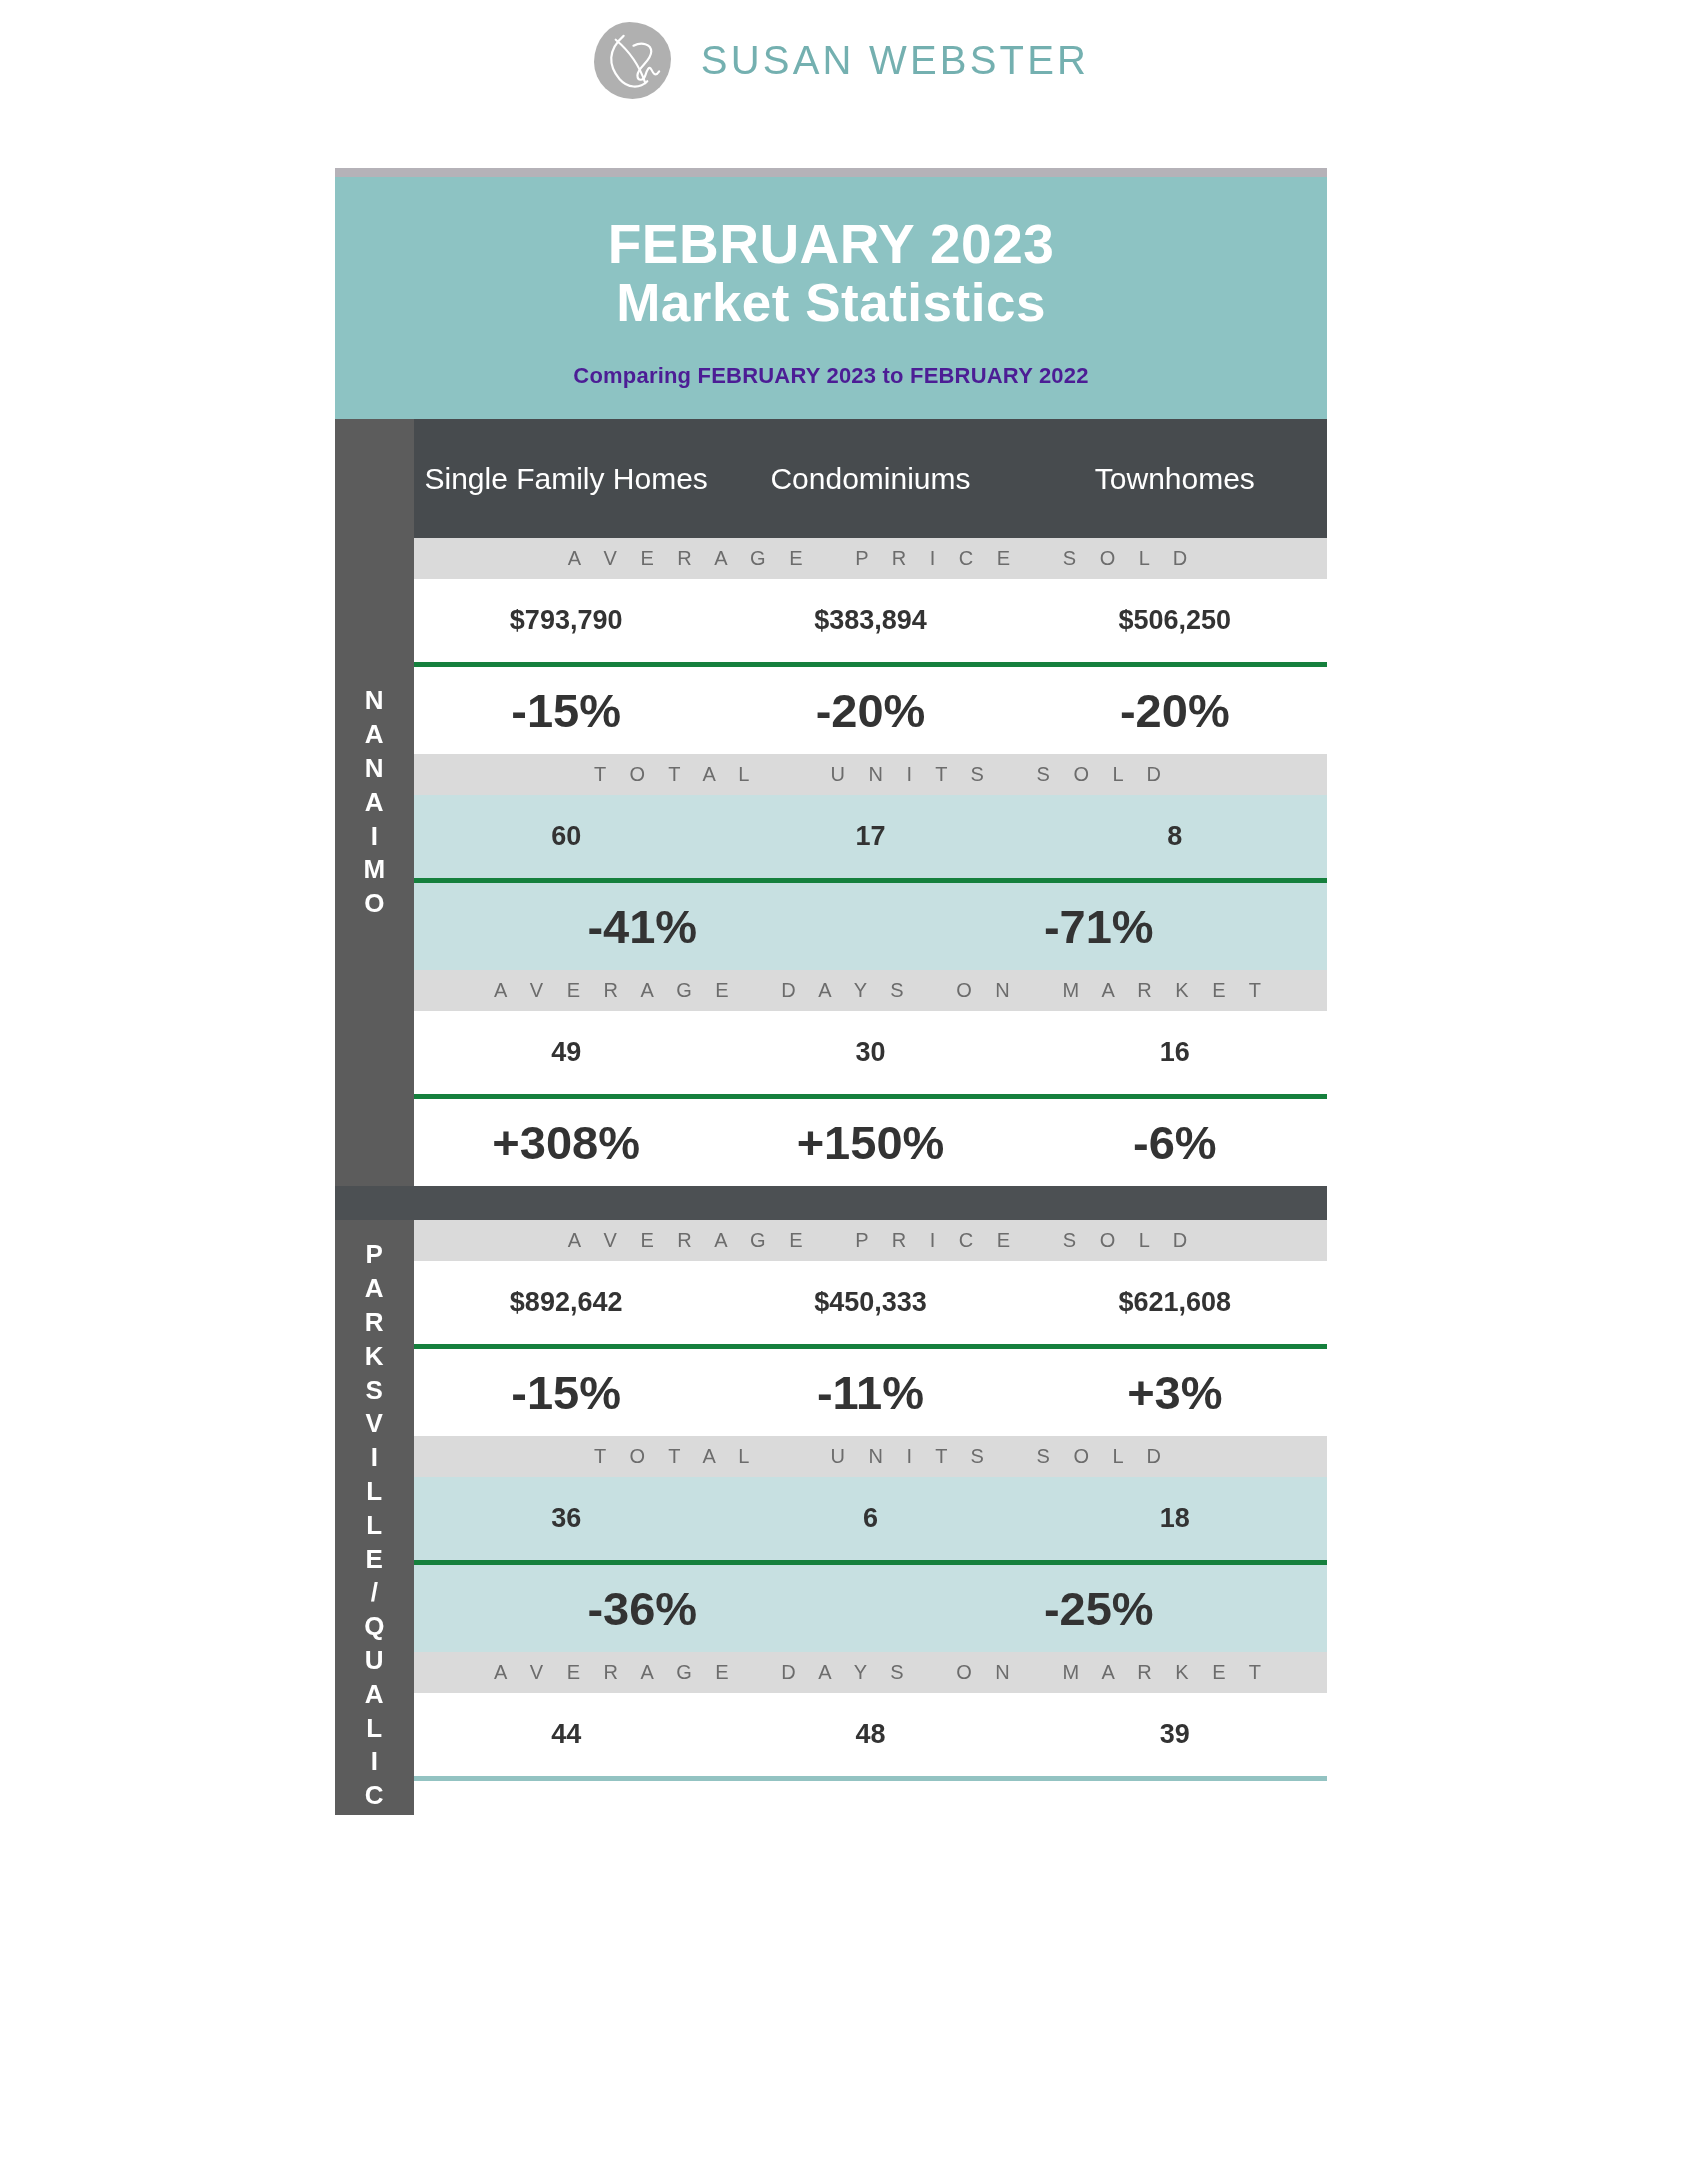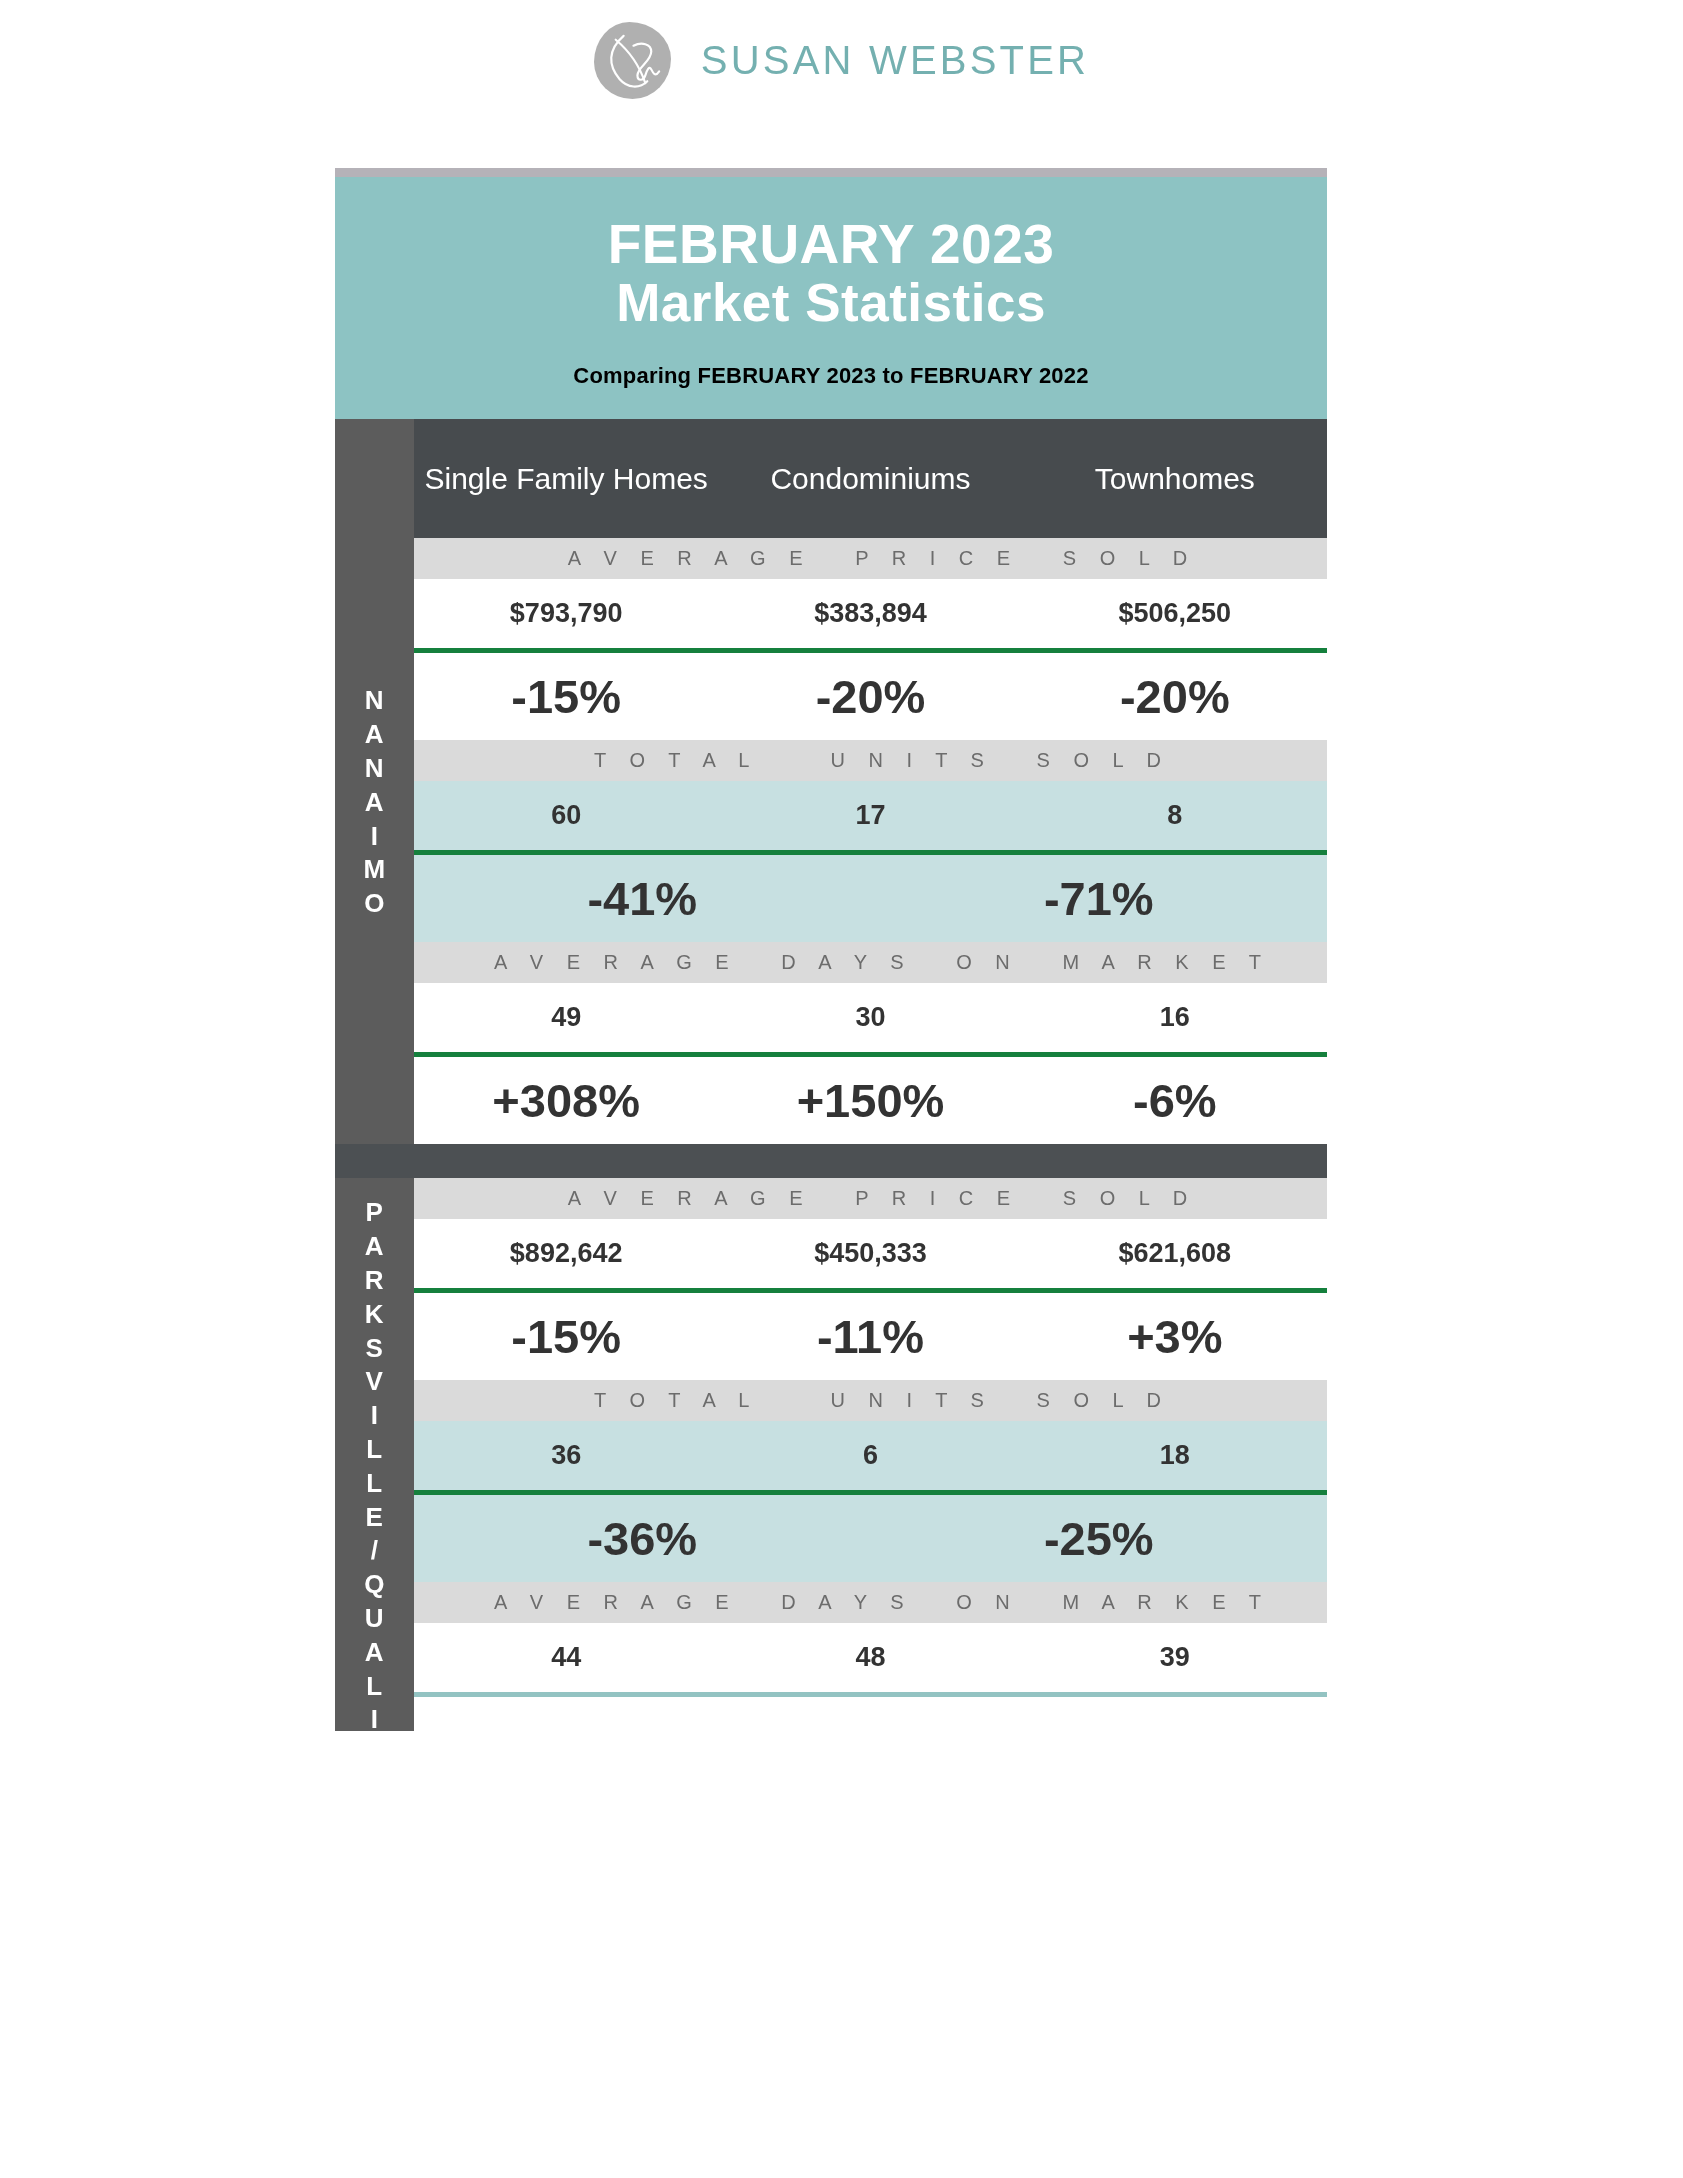--- a/index.html
+++ b/index.html
@@ -72,21 +72,21 @@
   }
   .hero-line2 {
     color: #ffffff;
     font-size: 53px;
     font-weight: bold;
     line-height: 1.06;
     letter-spacing: 0.5px;
     margin-top: 2px;
   }
   .hero-sub {
-    color: #000000;
+    color: #4c1d95;
     font-size: 22px;
     font-weight: bold;
     margin-top: 32px;
     letter-spacing: 0.2px;
   }
 
   
   .tablewrap {
     display: flex;
   }
@@ -133,21 +133,21 @@
   .row {
     display: flex;
     align-items: center;
   }
   .row .cell {
     flex: 1 1 0;
     text-align: center;
     color: #333333;
   }
   .row.values {
-    height: 69px;
+    height: 83px;
     background: #ffffff;
   }
   .row.values .cell {
     font-size: 27px;
     font-weight: bold;
   }
   .row.pct {
     height: 87px;
     background: #ffffff;
     border-top: 5px solid #15803d;

